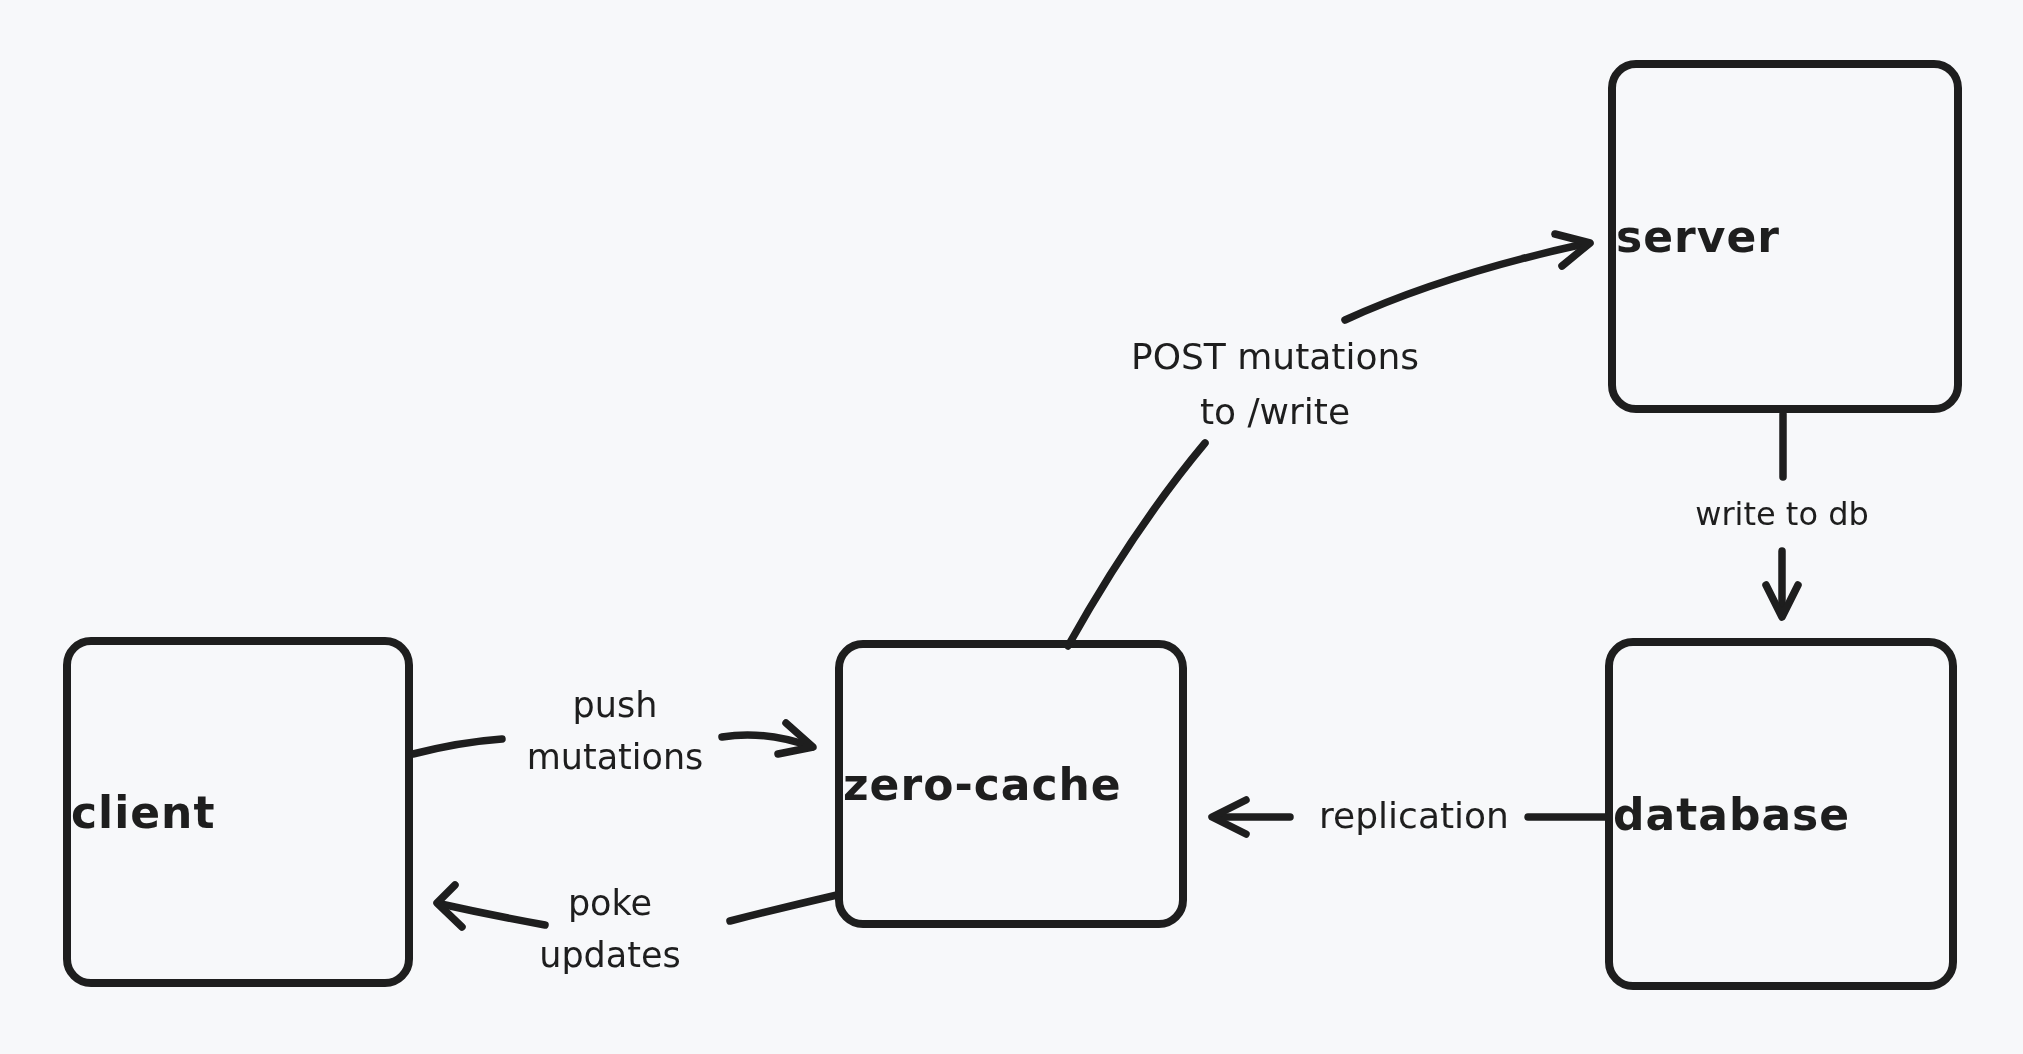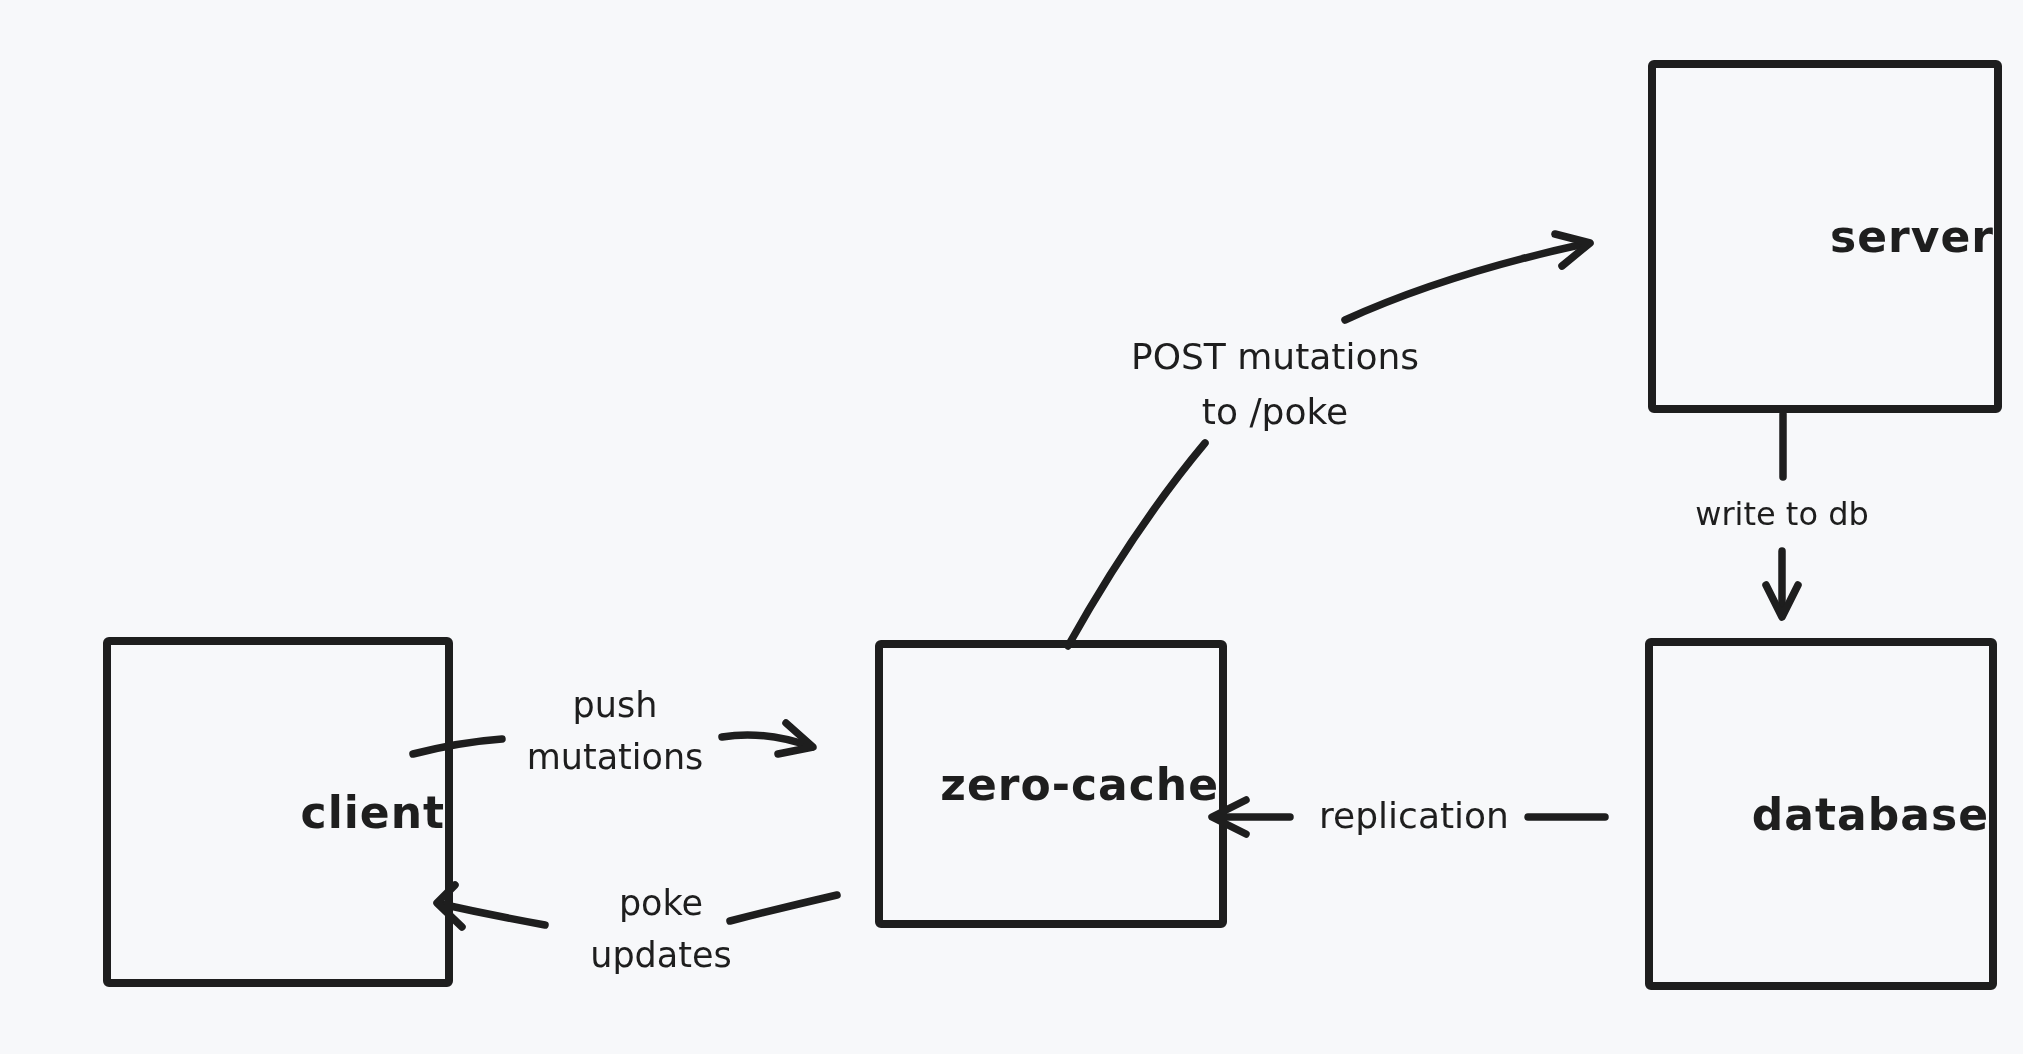--- a/index.html
+++ b/index.html
@@ -27,26 +27,25 @@
     fill: none;
     stroke: #1e1e1e;
     stroke-width: 7.5;
     stroke-linecap: round;
     stroke-linejoin: round;
   }
   .node {
     position: absolute;
     box-sizing: border-box;
     border: 8px solid #1e1e1e;
-    border-radius: 6px;
+    border-radius: 28px;
     background: transparent;
     display: flex;
     align-items: center;
-    justify-content: flex-end;
-    margin-left: 40px;
+    justify-content: flex-start;
   }
   .node-label {
     font-size: 44px;
     font-weight: 700;
     letter-spacing: 1px;
     white-space: nowrap;
   }
   .edge-label {
     position: absolute;
     text-align: center;
@@ -55,21 +54,21 @@
     line-height: 52px;
     white-space: nowrap;
   }
   .edge-label .line { display: block; }
   .node-client     { left: 63px;   top: 637px; width: 350px; height: 350px; }
   .node-zero-cache { left: 835px;  top: 640px; width: 352px; height: 288px; }
   .node-server     { left: 1608px; top: 60px;  width: 354px; height: 353px; }
   .node-database   { left: 1605px; top: 638px; width: 352px; height: 352px; }
 
   .label-push        { left: 465px;  top: 679px; width: 300px; }
-  .label-poke        { left: 511px;  top: 877px; width: 300px; }
+  .label-poke        { left: 460px;  top: 877px; width: 300px; }
   .label-post        { left: 1075px; top: 329px; width: 400px; line-height: 55px; font-size: 36px; }
   .label-write       { left: 1582px; top: 488px; width: 400px; font-size: 32px; }
   .label-replication { left: 1214px; top: 790px; width: 400px; font-size: 36px; }
 </style>
 </head>
 <body>
 
 <div class="canvas">
 
   <svg class="edges-svg" viewBox="0 0 2023 1054">
@@ -116,21 +115,21 @@
     <span class="line">mutations</span>
   </div>
 
   <div class="edge-label label-poke">
     <span class="line">poke</span>
     <span class="line">updates</span>
   </div>
 
   <div class="edge-label label-post">
     <span class="line">POST mutations</span>
-    <span class="line">to /poke</span>
+    <span class="line">to /write</span>
   </div>
 
   <div class="edge-label label-write">
     <span class="line">write to db</span>
   </div>
 
   <div class="edge-label label-replication">
     <span class="line">replication</span>
   </div>
 

